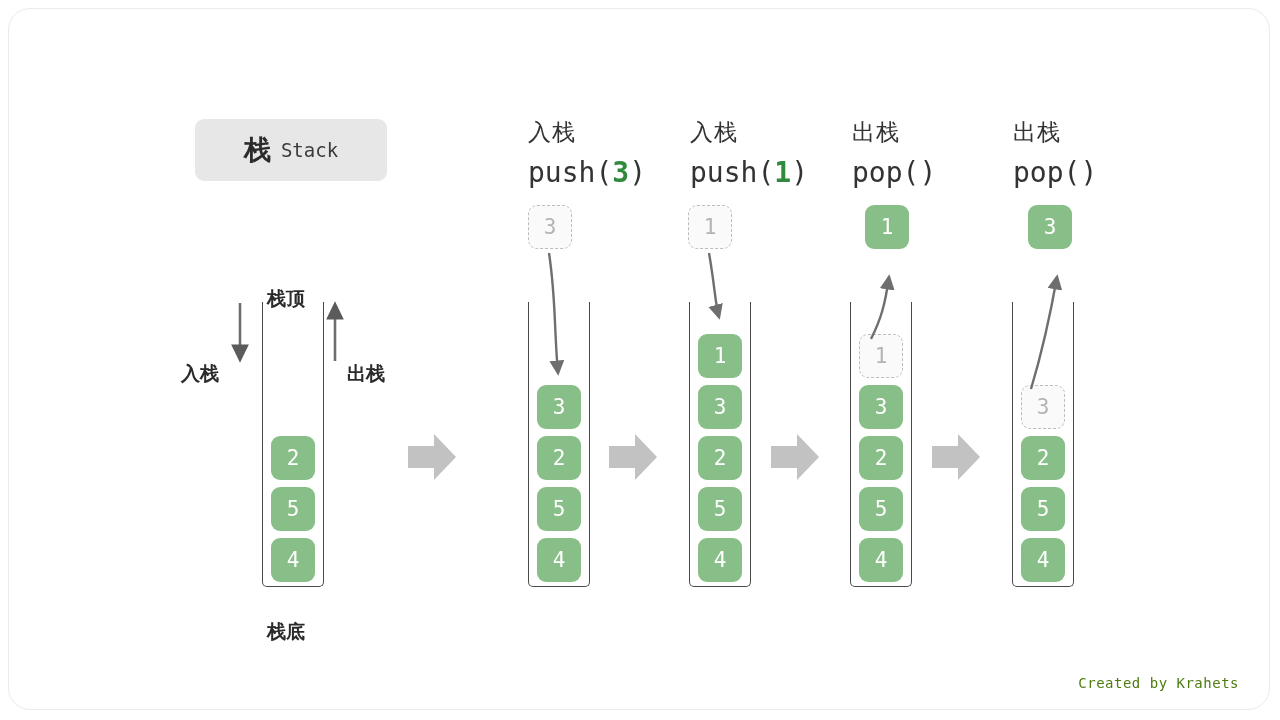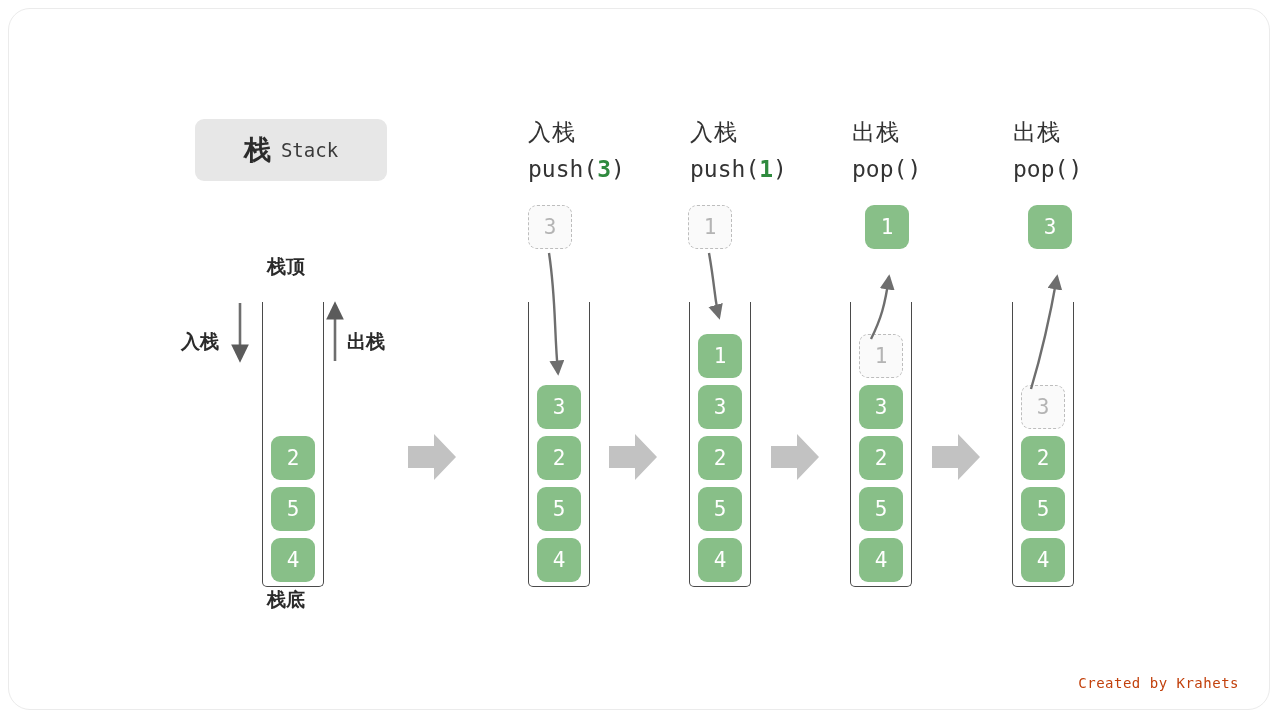--- a/index.html
+++ b/index.html
@@ -27,31 +27,31 @@
     display:flex;align-items:center;justify-content:center;
     gap:10px;
   }
   #title-cn{font-size:27px;font-weight:bold;color:#2b2b2b;}
   #title-en{font-size:19px;color:#3a3a3a;font-family:"DejaVu Sans Mono", monospace;}
 
   
   .cn-label{
     font-size:19px;font-weight:bold;color:#2b2b2b;
     font-family:"Liberation Sans", sans-serif;
-    white-space:nowrap;position:absolute;
+    white-space:nowrap;position:absolute;margin-top:32px;
   }
   .col-head{
     position:absolute;text-align:left;white-space:nowrap;
   }
   .col-head .line1{
     font-size:23px;color:#333;font-family:"Liberation Sans", sans-serif;
     letter-spacing:1px;
   }
   .col-head .line2{
-    font-size:23px;color:#333;font-family:"DejaVu Sans Mono", monospace;
+    font-size:28px;color:#333;font-family:"DejaVu Sans Mono", monospace;
     margin-top:8px;
   }
   .col-head .line2 .num{color:#2f8a3e;font-weight:bold;}
 
   
   .stack-box{
     position:absolute;
     width:62px;height:285px;
     border-left:1.6px solid #4a4a4a;
     border-right:1.6px solid #4a4a4a;
@@ -95,21 +95,21 @@
     background:#fafafa;border:1.6px dashed #bdbdbd;color:#b4b4b4;
   }
 
   
   #overlay{position:absolute;left:0;top:0;width:1262px;height:702px;pointer-events:none;}
 
   
   #credit{
     position:absolute;right:30px;bottom:18px;
     font-family:"DejaVu Sans Mono", monospace;
-    font-size:14px;color:#c2410c;letter-spacing:0.5px;
+    font-size:14px;color:#4d7c0f;letter-spacing:0.5px;
   }
 </style>
 </head>
 <body>
 
 <div id="canvas">
 
   <div id="title-badge">
     <span id="title-cn">栈</span>
     <span id="title-en">Stack</span>

